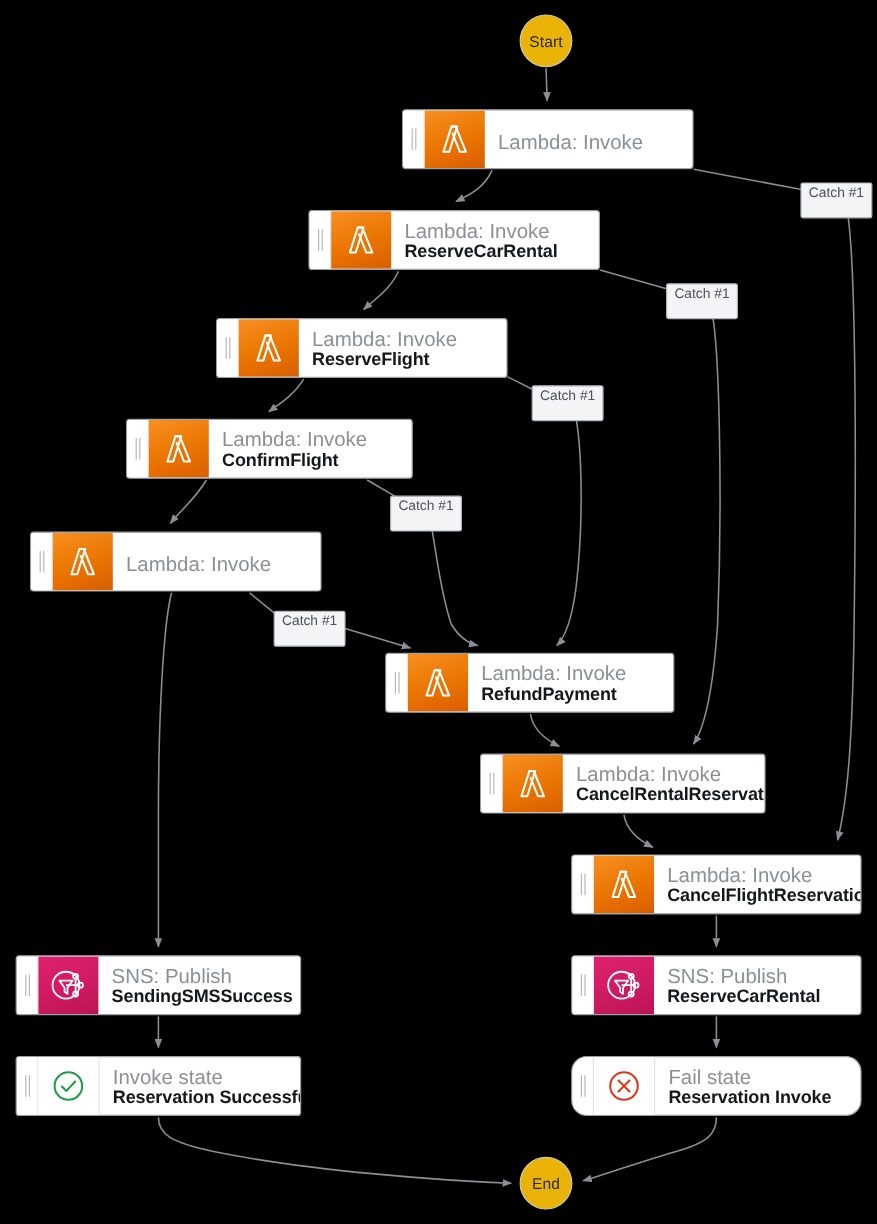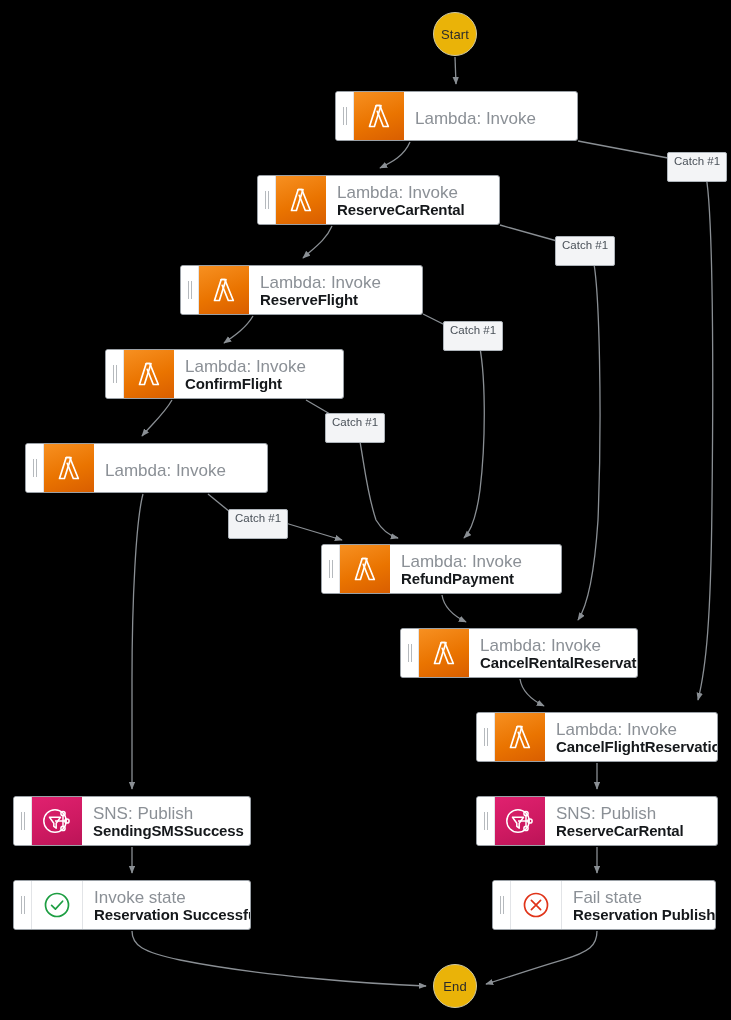--- a/index.html
+++ b/index.html
@@ -344,34 +344,34 @@
           <svg width="30" height="30" viewBox="0 0 30 30">
             <circle cx="15" cy="15" r="11.5" fill="none" stroke="#1d9e42" stroke-width="1.7"></circle>
             <path d="M9.6 15.4 L13.4 19.1 L20.6 11.2" fill="none" stroke="#1d9e42" stroke-width="1.7" stroke-linecap="round" stroke-linejoin="round"></path>
           </svg>
         </div>
         <div class="node-body">
           <div class="node-type">Invoke state</div>
           <div class="node-name">Reservation Successful!</div>
         </div>
       </div>
-      <div class="node" style="left: 492px; top: 880px; width: 224px;">
+      <div class="node" style="left: 476px; top: 880px; width: 242px; border-radius: 13px;">
         <div class="grip">
           <i></i>
           <i></i>
         </div>
         <div class="icon-tile icon-plain">
           <svg width="30" height="30" viewBox="0 0 30 30">
             <circle cx="15" cy="15" r="11.5" fill="none" stroke="#e0341a" stroke-width="1.7"></circle>
             <path d="M10.4 10.4 L19.6 19.6 M19.6 10.4 L10.4 19.6" fill="none" stroke="#e0341a" stroke-width="1.7" stroke-linecap="round"></path>
           </svg>
         </div>
         <div class="node-body">
           <div class="node-type">Fail state</div>
-          <div class="node-name">Reservation Publish</div>
+          <div class="node-name">Reservation Invoke</div>
         </div>
       </div>
     </div>
   <div id="labels-layer">
       <div class="catch-label" style="left: 667px; top: 152px;">Catch #1</div>
       <div class="catch-label" style="left: 555px; top: 236px;">Catch #1</div>
       <div class="catch-label" style="left: 443px; top: 321px;">Catch #1</div>
       <div class="catch-label" style="left: 325px; top: 413px;">Catch #1</div>
       <div class="catch-label" style="left: 228px; top: 509px;">Catch #1</div>
     </div>

